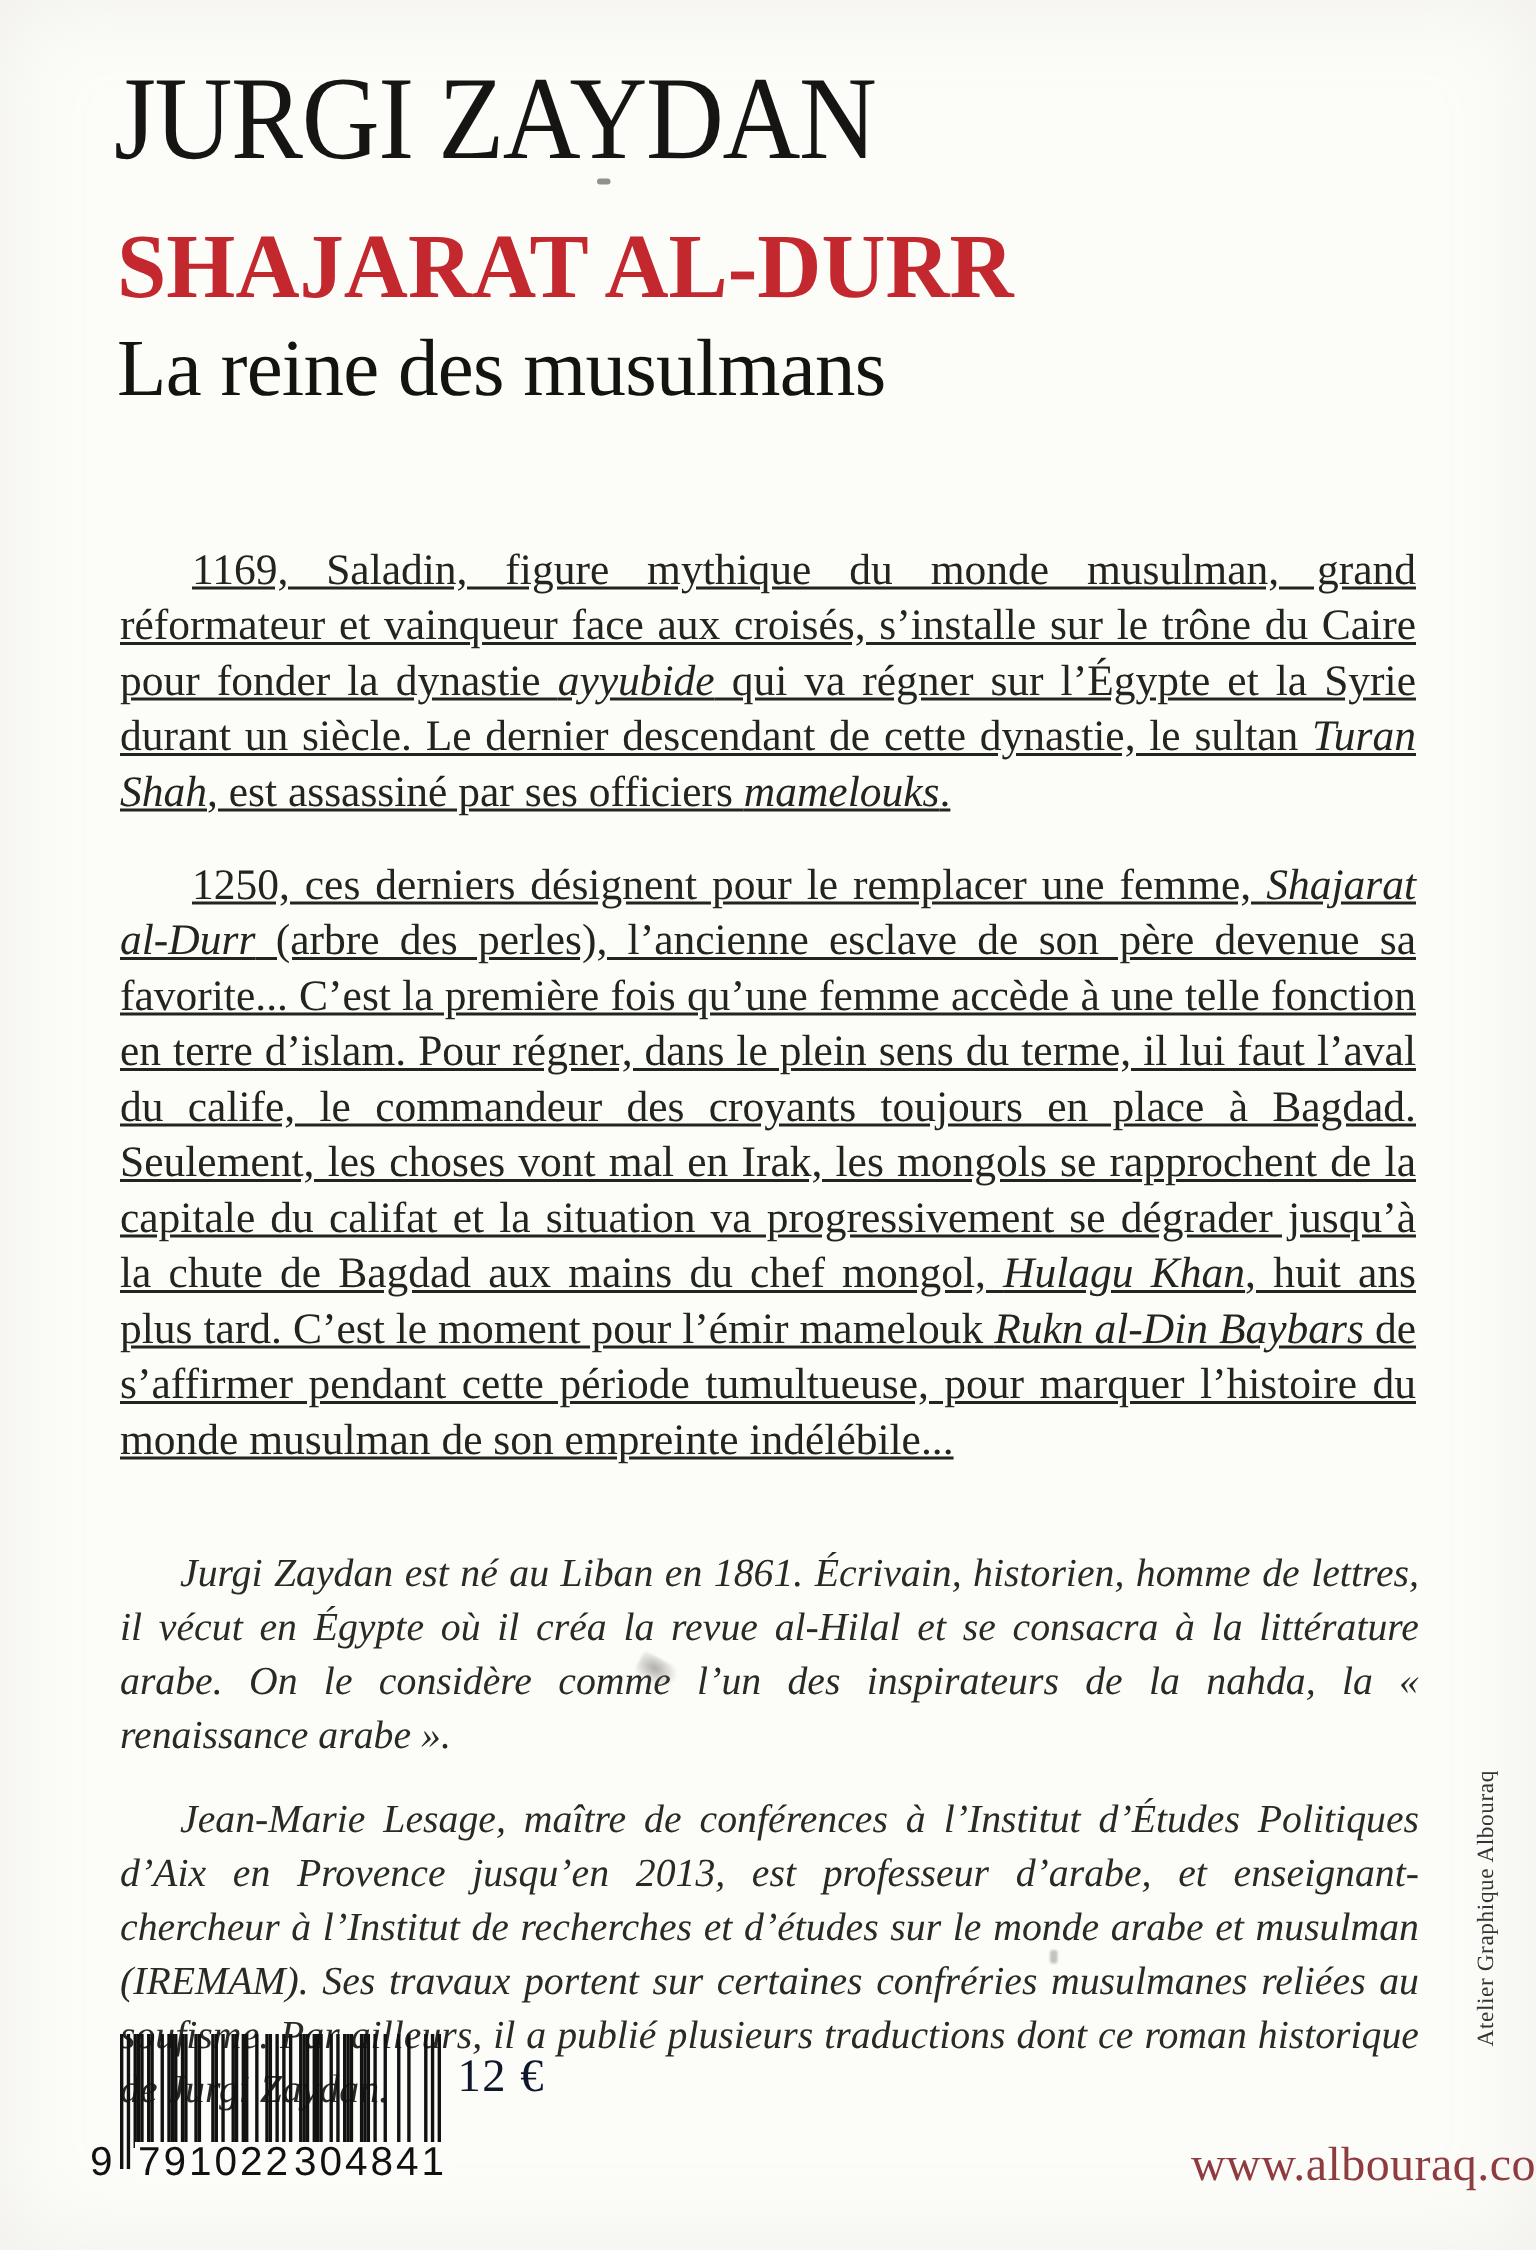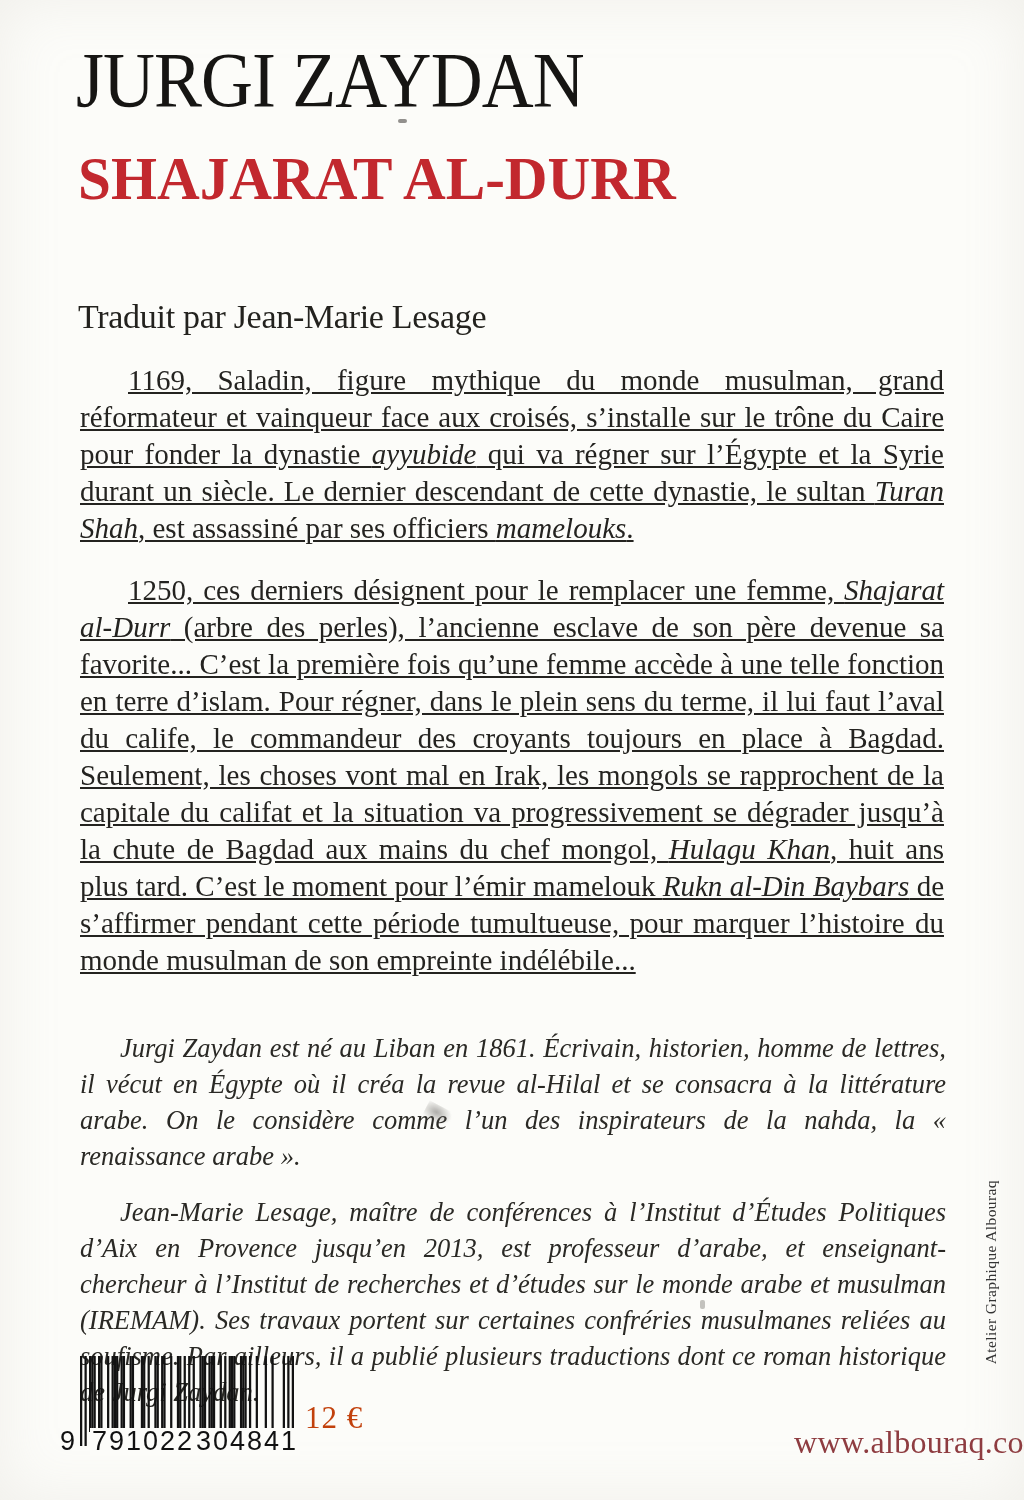--- a/index.html
+++ b/index.html
@@ -74,21 +74,21 @@
     font-family:"Liberation Sans", sans-serif;
     font-size:27px;line-height:1;letter-spacing:2px;
     background:var(--paper);color:#111;
     padding:0 2px;white-space:nowrap;
   }
   .bc-lead{left:0;background:transparent;}
   .bc-g1{left:32px;}
   .bc-g2{left:136px;}
   .price{
     position:absolute;left:305px;top:1366px;
-    font-size:31px;letter-spacing:1px;color:#c2410c;white-space:nowrap;margin-top:34px;
+    font-size:31px;letter-spacing:1px;color:#0f172a;white-space:nowrap;
   }
   .website{
     position:absolute;left:794px;top:1424px;
     font-size:32px;letter-spacing:.3px;
     color:var(--link-maroon);white-space:nowrap;
   }
   .spine-credit{
     position:absolute;right:24px;top:1180px;
     writing-mode:vertical-rl;transform:rotate(180deg);
     font-size:15.5px;letter-spacing:.4px;color:#333;
@@ -109,21 +109,21 @@
     background:#8b8984;border-radius:2px;opacity:.5;filter:blur(.6px);
   }
 </style>
 </head>
 <body>
 
 <div class="page">
 
   <div class="author">JURGI ZAYDAN</div>
   <div class="title">SHAJARAT AL-DURR</div>
-  <div class="translator">Traduit par Jean-Marie Lesage</div>
+  <div class="subtitle">La reine des musulmans</div>
 
   <div class="synopsis">
     <p><span>1169, Saladin, figure mythique du monde musulman, grand réformateur et vainqueur face aux croisés, s’installe sur le trône du Caire pour fonder la dynastie </span><i>ayyubide</i><span> qui va régner sur l’Égypte et la Syrie durant un siècle. Le dernier descendant de cette dynastie, le sultan </span><i>Turan Shah</i><span>, est assassiné par ses officiers </span><i>mamelouks</i><span>.</span></p>
     <p><span>1250, ces derniers désignent pour le remplacer une femme, </span><i>Shajarat al-Durr</i><span> (arbre des perles), l’ancienne esclave de son père devenue sa favorite... C’est la première fois qu’une femme accède à une telle fonction en terre d’islam. Pour régner, dans le plein sens du terme, il lui faut l’aval du calife, le commandeur des croyants toujours en place à Bagdad. Seulement, les choses vont mal en Irak, les mongols se rapprochent de la capitale du califat et la situation va progressivement se dégrader jusqu’à la chute de Bagdad aux mains du chef mongol, </span><i>Hulagu Khan</i><span>, huit ans plus tard. C’est le moment pour l’émir mamelouk </span><i>Rukn al-Din Baybars</i><span> de s’affirmer pendant cette période tumultueuse, pour marquer l’histoire du monde musulman de son empreinte indélébile...</span></p>
   </div>
 
   <div class="bios">
     <p>Jurgi Zaydan est né au Liban en 1861. Écrivain, historien, homme de lettres, il vécut en Égypte où il créa la revue al-Hilal et se consacra à la littérature arabe. On le considère comme l’un des inspirateurs de la nahda, la « renaissance arabe ».</p>
     <p>Jean-Marie Lesage, maître de conférences à l’Institut d’Études Politiques d’Aix en Provence jusqu’en 2013, est professeur d’arabe, et enseignant-chercheur à l’Institut de recherches et d’études sur le monde arabe et musulman (IREMAM). Ses travaux portent sur certaines confréries musulmanes reliées au soufisme. Par ailleurs, il a publié plusieurs traductions dont ce roman historique de Jurgi Zaydan.</p>
   </div>

